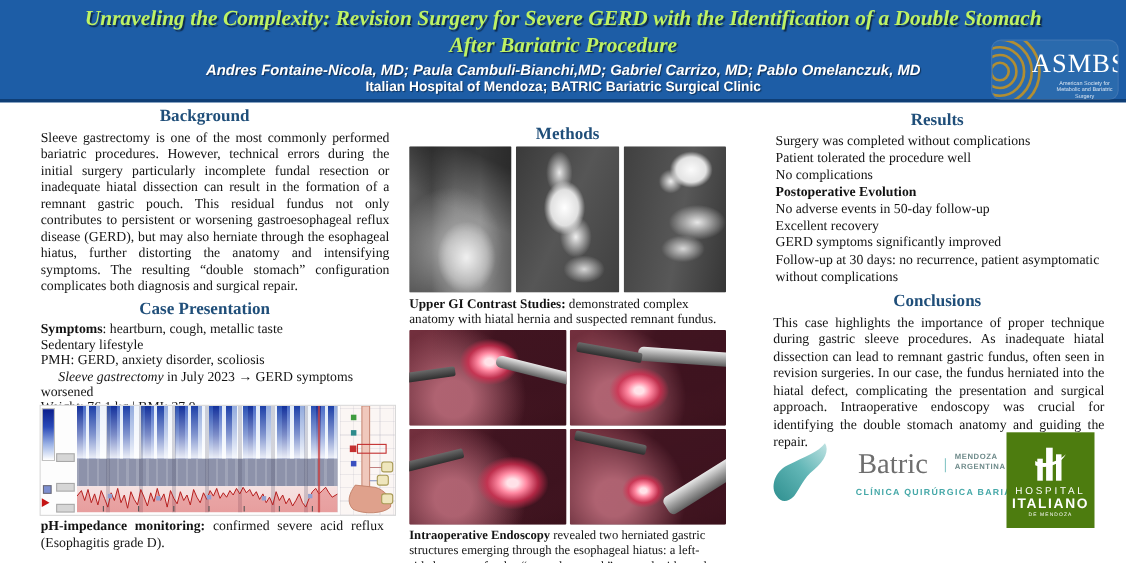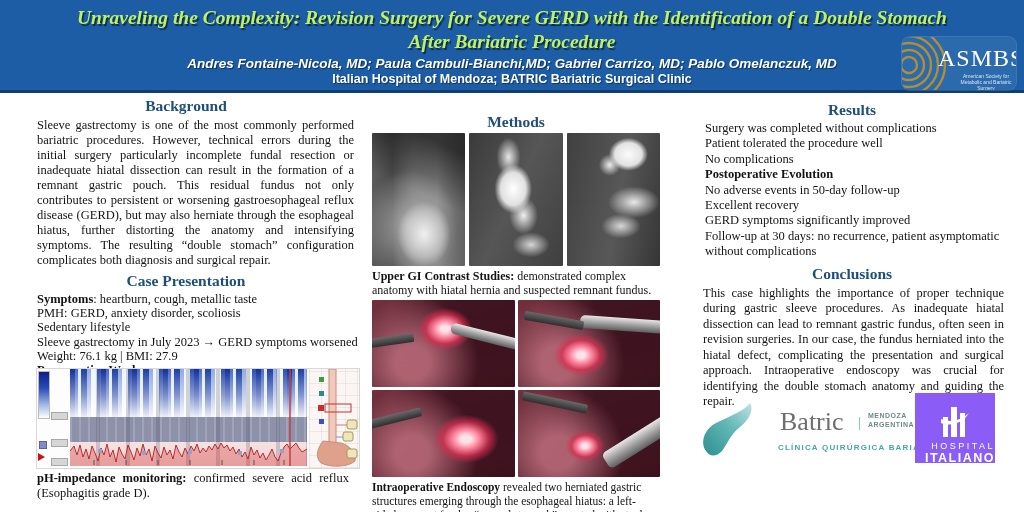--- a/index.html
+++ b/index.html
@@ -24,21 +24,21 @@
        font-size:5px;line-height:6px;color:#d8e4f2;text-align:center;width:52px;}
   
   .h{font-family:"Liberation Serif",serif;font-weight:bold;font-size:15.5px;color:#1f4e79;text-align:center;}
   
   .colL{position:absolute;left:10px;top:95px;width:352px;}
   .colM{position:absolute;left:372px;top:95px;width:288px;}
   .colR{position:absolute;left:690px;top:95px;width:324px;}
   .para{font-size:12.5px;line-height:15px;text-align:justify;margin:3px 8px 0 27px;}
   .list{margin:2px 0 0 27px;font-size:12.5px;line-height:14.2px;}
   .b{font-weight:bold;}
-  .i{}
+  .i{font-style:italic;margin-left:16px;}
   .cap{font-size:11.5px;line-height:14px;margin-top:3px;}
   .capL{position:absolute;left:37px;top:471px;width:312px;font-size:12.5px;line-height:15px;text-align:justify;}
   
   .xrow{display:flex;gap:4px;margin-top:2px;height:133px;}
   .xr{flex:1;border-radius:1px;}
   .xr1{background:
       radial-gradient(ellipse 34px 42px at 56% 76%,#f0f0f0,rgba(214,214,214,.55) 55%,rgba(0,0,0,0) 78%),
       radial-gradient(ellipse 60px 70px at 40% 70%,rgba(190,190,190,.8),rgba(0,0,0,0) 80%),
       linear-gradient(205deg,rgba(25,25,25,.75) 12%,rgba(0,0,0,0) 46%),
       linear-gradient(90deg,#5c5c5c 0%,#4a4a4a 22%,#777777 45%,#8a8a8a 70%,#606060 100%);}
@@ -98,22 +98,22 @@
   .rpara{font-size:12.5px;line-height:15.5px;text-align:justify;margin:3px 10px 0 13px;}
   
   .batric{position:absolute;left:698px;top:399px;width:212px;height:68px;}
   .batname{position:absolute;left:82px;top:8px;font-family:"Liberation Serif",serif;
       font-size:26px;color:#6e6e6e;}
   .batdiv{position:absolute;left:160px;top:16px;font-size:14px;color:#58b0b0;}
   .batloc{position:absolute;left:170px;top:13px;font-family:"Liberation Sans",sans-serif;
       font-size:7px;line-height:8.5px;letter-spacing:.5px;color:#6e8a8a;font-weight:bold;}
   .batsub{position:absolute;left:80px;top:44px;font-family:"Liberation Sans",sans-serif;
       font-size:8px;letter-spacing:1.2px;color:#45a8a8;font-weight:bold;white-space:nowrap;}
-  .hosp{position:absolute;left:915px;top:393px;width:80px;height:70px;background:#8b5cf6;
-      text-align:right;font-family:"Liberation Sans",sans-serif;color:#ffffff;}
+  .hosp{position:absolute;left:915px;top:393px;width:80px;height:87px;background:#4d7c0f;
+      text-align:center;font-family:"Liberation Sans",sans-serif;color:#ffffff;}
   .hosp .l1{margin-top:48px;font-size:9px;letter-spacing:2.5px;font-weight:normal;}
   .hosp .l2{font-size:12.5px;letter-spacing:1.5px;font-weight:bold;}
   .hosp .l3{font-size:4.5px;letter-spacing:1px;}
   .hicon{position:absolute;left:26px;top:10px;}
 </style>
 </head>
 <body>
 
 <div class="poster">
 
@@ -135,22 +135,22 @@
       <div class="tag">American Society for Metabolic and Bariatric Surgery</div>
     </div>
   </div>
 
   <div class="colL">
     <div class="h" style="margin-top:2px;">Background</div>
     <div class="para">Sleeve gastrectomy is one of the most commonly performed bariatric procedures. However, technical errors during the initial surgery particularly incomplete fundal resection or inadequate hiatal dissection can result in the formation of a remnant gastric pouch. This residual fundus not only contributes to persistent or worsening gastroesophageal reflux disease (GERD), but may also herniate through the esophageal hiatus, further distorting the anatomy and intensifying symptoms. The resulting “double stomach” configuration complicates both diagnosis and surgical repair.</div>
     <div class="h" style="margin-top:4px;">Case Presentation</div>
     <div class="list">
       <div><span class="b">Symptoms</span><span>: heartburn, cough, metallic taste</span></div>
+      <div><span>Sedentary lifestyle</span></div>
       <div><span>PMH: GERD, anxiety disorder, scoliosis</span></div>
-      <div><span>Sedentary lifestyle</span></div>
       <div><span class="i">Sleeve gastrectomy</span><span> in July 2023 → GERD symptoms worsened</span></div>
       <div><span>Weight: 76.1 kg | BMI: 27.9</span></div>
       <div><span class="b">Preoperative Workup</span></div>
     </div>
   </div>
 
   <div class="chart">
     <div class="scaleb"></div>
     <div class="chip" style="left:15px;top:44px;"></div>
     <div class="chip" style="left:15px;top:71px;"></div>

